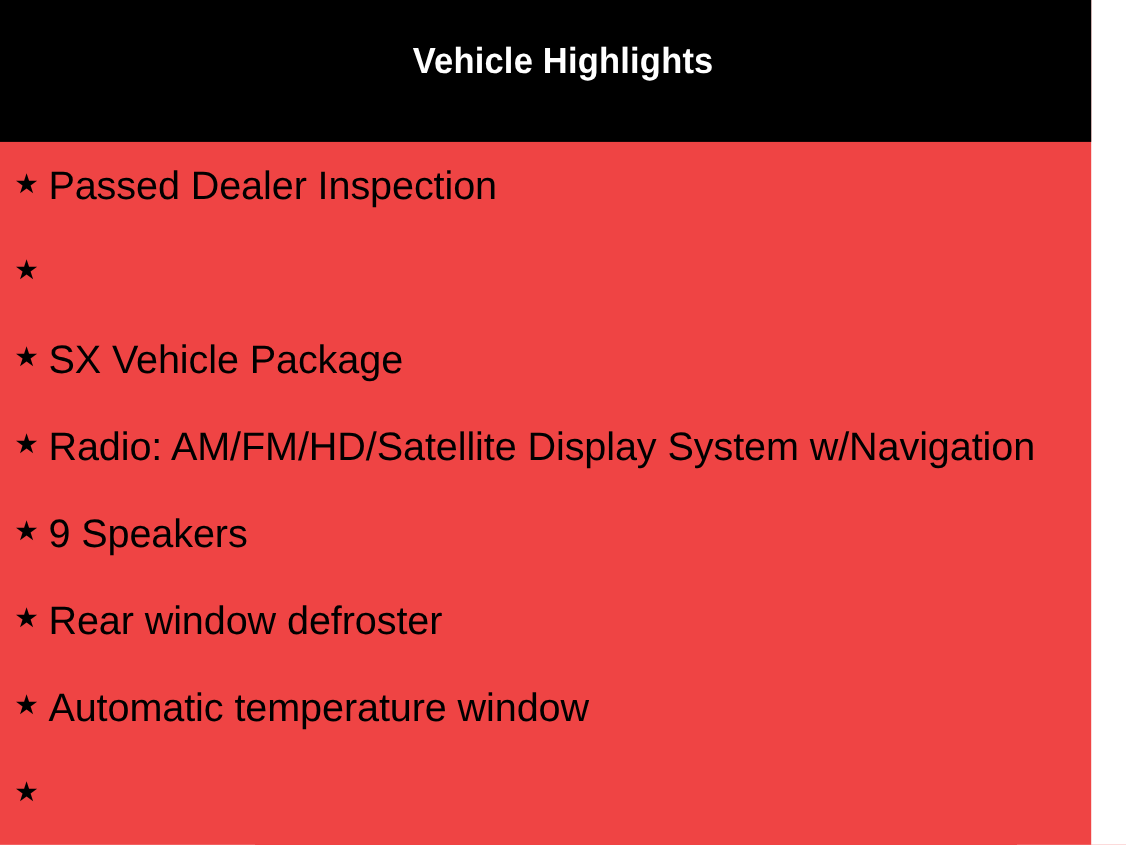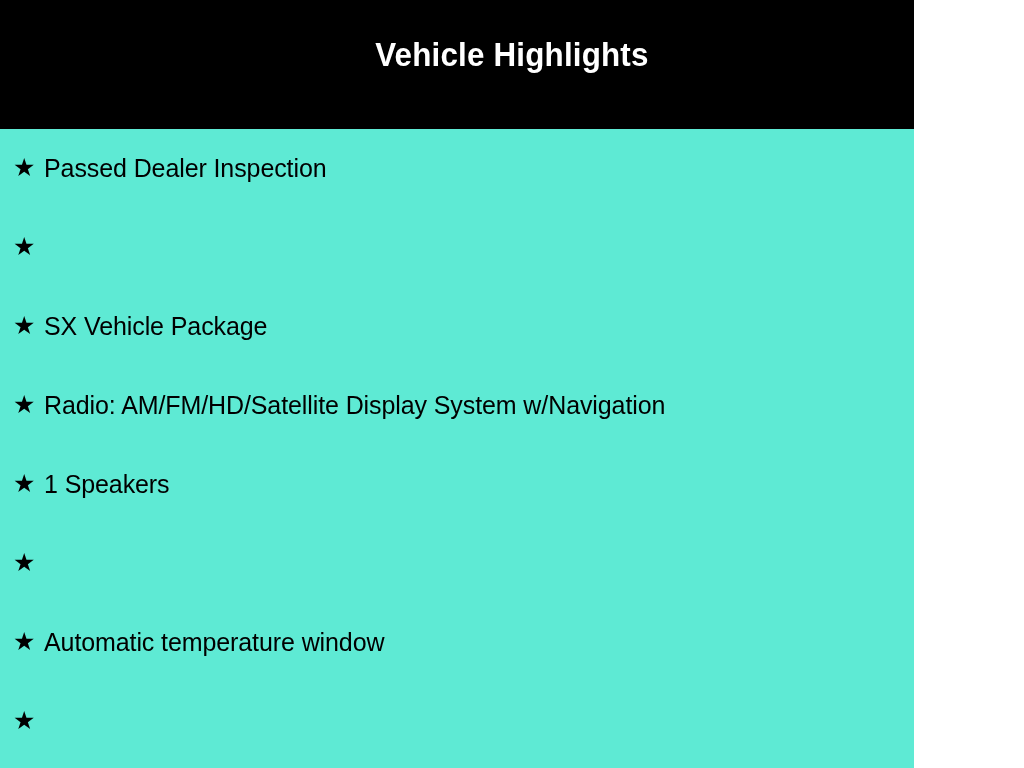--- a/index.html
+++ b/index.html
@@ -12,23 +12,23 @@
     width: 1024px;
     height: 768px;
     background: #ffffff;
     font-family: "Liberation Sans", "DejaVu Sans", sans-serif;
     overflow: hidden;
     -webkit-font-smoothing: antialiased;
   }
 
   .page {
     position: relative;
-    width: 914px;
+    width: 992px;
     height: 768px;
-    background: #5eead4;
+    background: #ef4444;
     overflow: hidden;
   }
 
   
   .header-bar {
     position: absolute;
     top: 0;
     left: 0;
     width: 1024px;
     height: 129px;
@@ -80,21 +80,21 @@
     font-size: 25px;
     line-height: 1;
     width: 31px;
     display: inline-block;
     margin-top: -2px;
   }
 
   .highlight-label {
     flex: 0 1 auto;
     color: #000000;
-    font-size: 25px;
+    font-size: 36px;
     font-weight: normal;
     line-height: 1.1;
     letter-spacing: -0.1px;
   }
 </style>
 </head>
 <body>
 
 <div class="page">
 
@@ -113,24 +113,25 @@
     <li class="highlight-item">
       <span class="star-icon">★</span>
       <span class="highlight-label">SX Vehicle Package</span>
     </li>
     <li class="highlight-item">
       <span class="star-icon">★</span>
       <span class="highlight-label">Radio: AM/FM/HD/Satellite Display System w/Navigation</span>
     </li>
     <li class="highlight-item">
       <span class="star-icon">★</span>
-      <span class="highlight-label">1 Speakers</span>
+      <span class="highlight-label">9 Speakers</span>
     </li>
     <li class="highlight-item">
       <span class="star-icon">★</span>
+      <span class="highlight-label">Rear window defroster</span>
     </li>
     <li class="highlight-item">
       <span class="star-icon">★</span>
       <span class="highlight-label">Automatic temperature window</span>
     </li>
     <li class="highlight-item">
       <span class="star-icon">★</span>
     </li>
   </ul>
 

